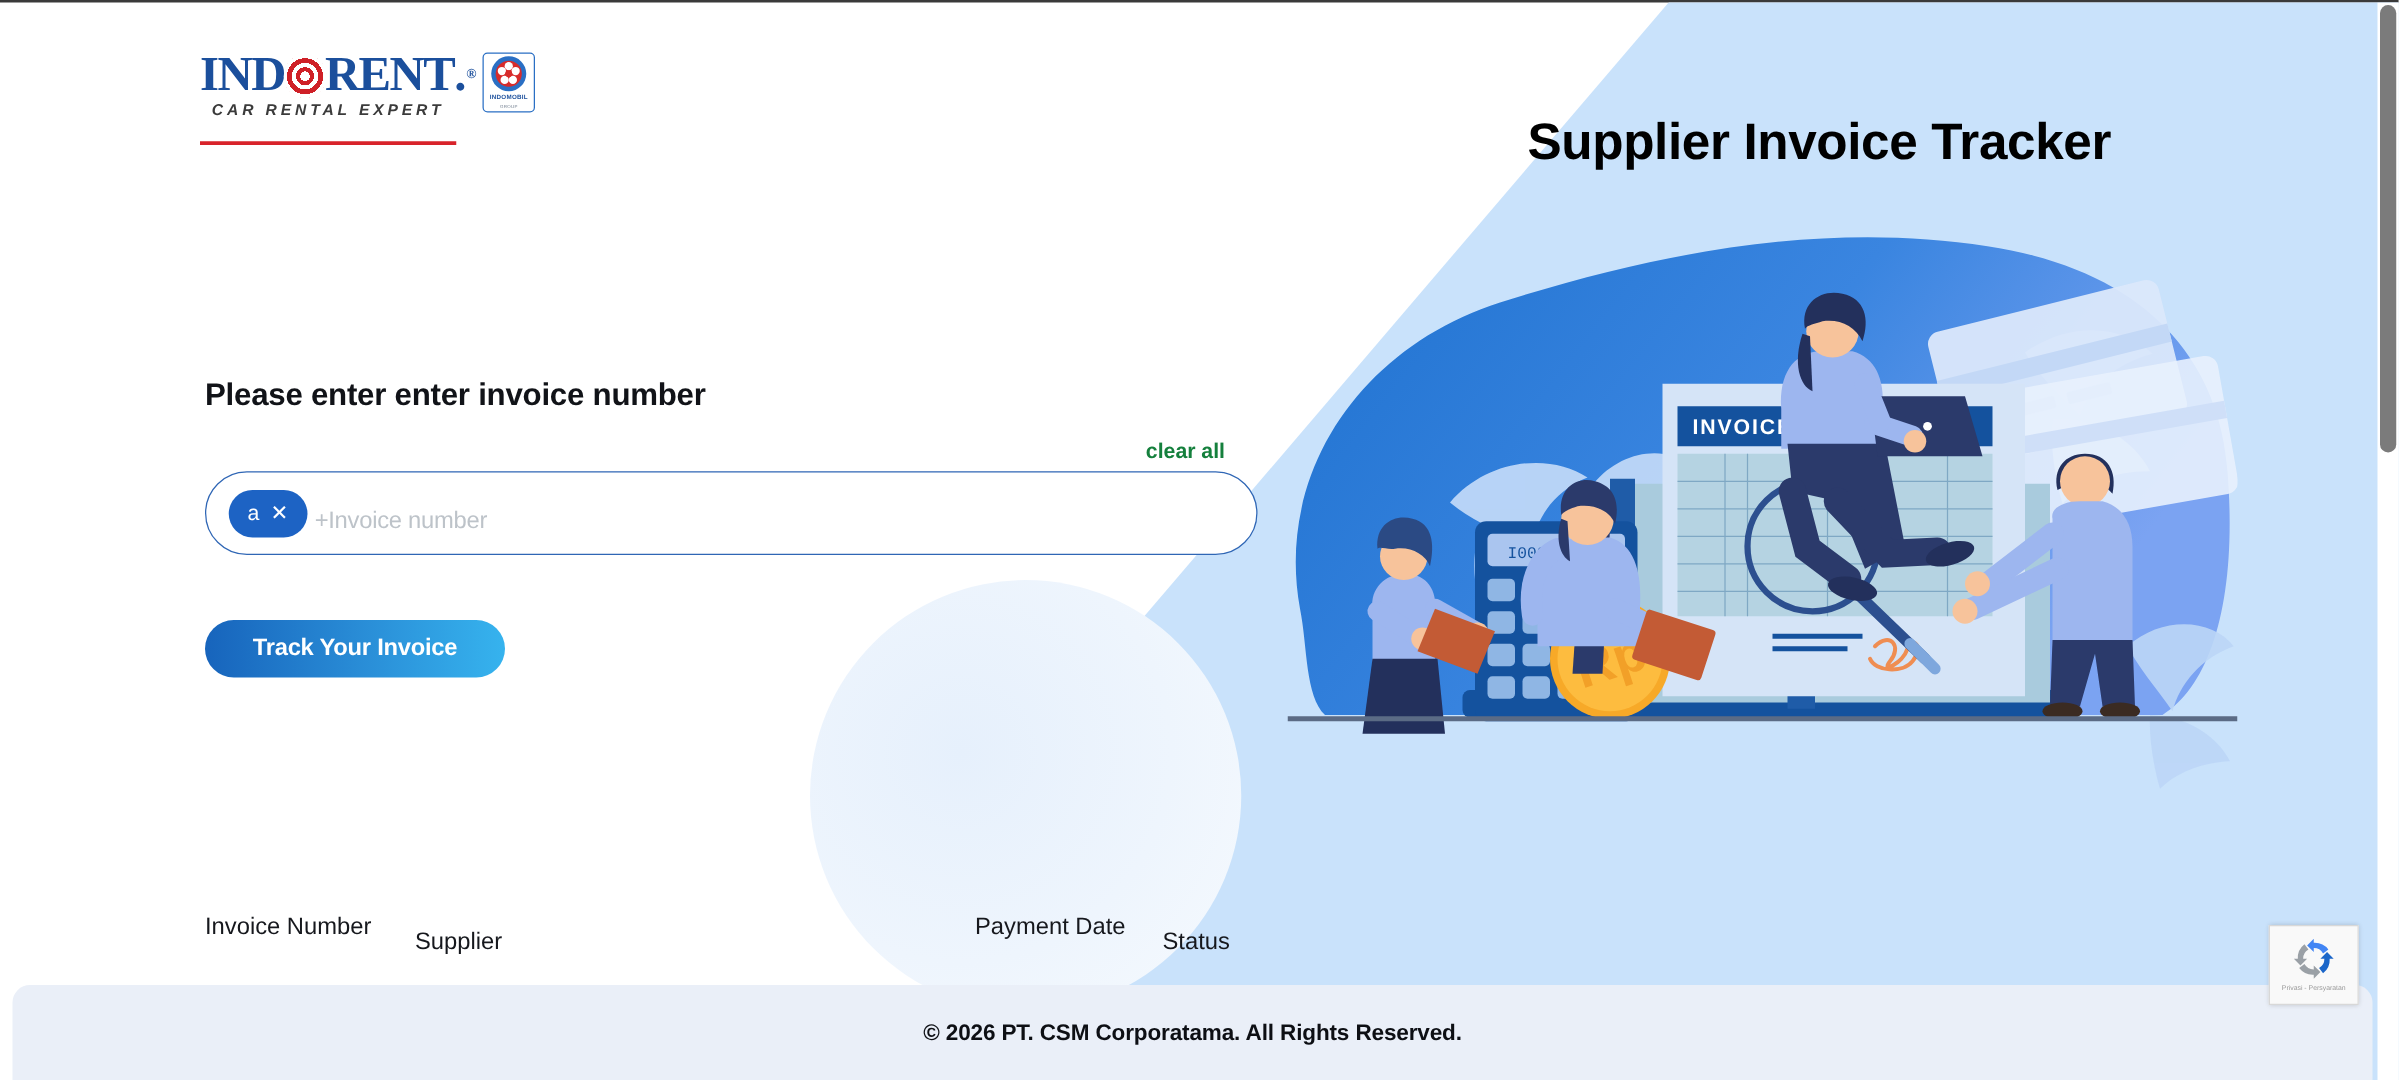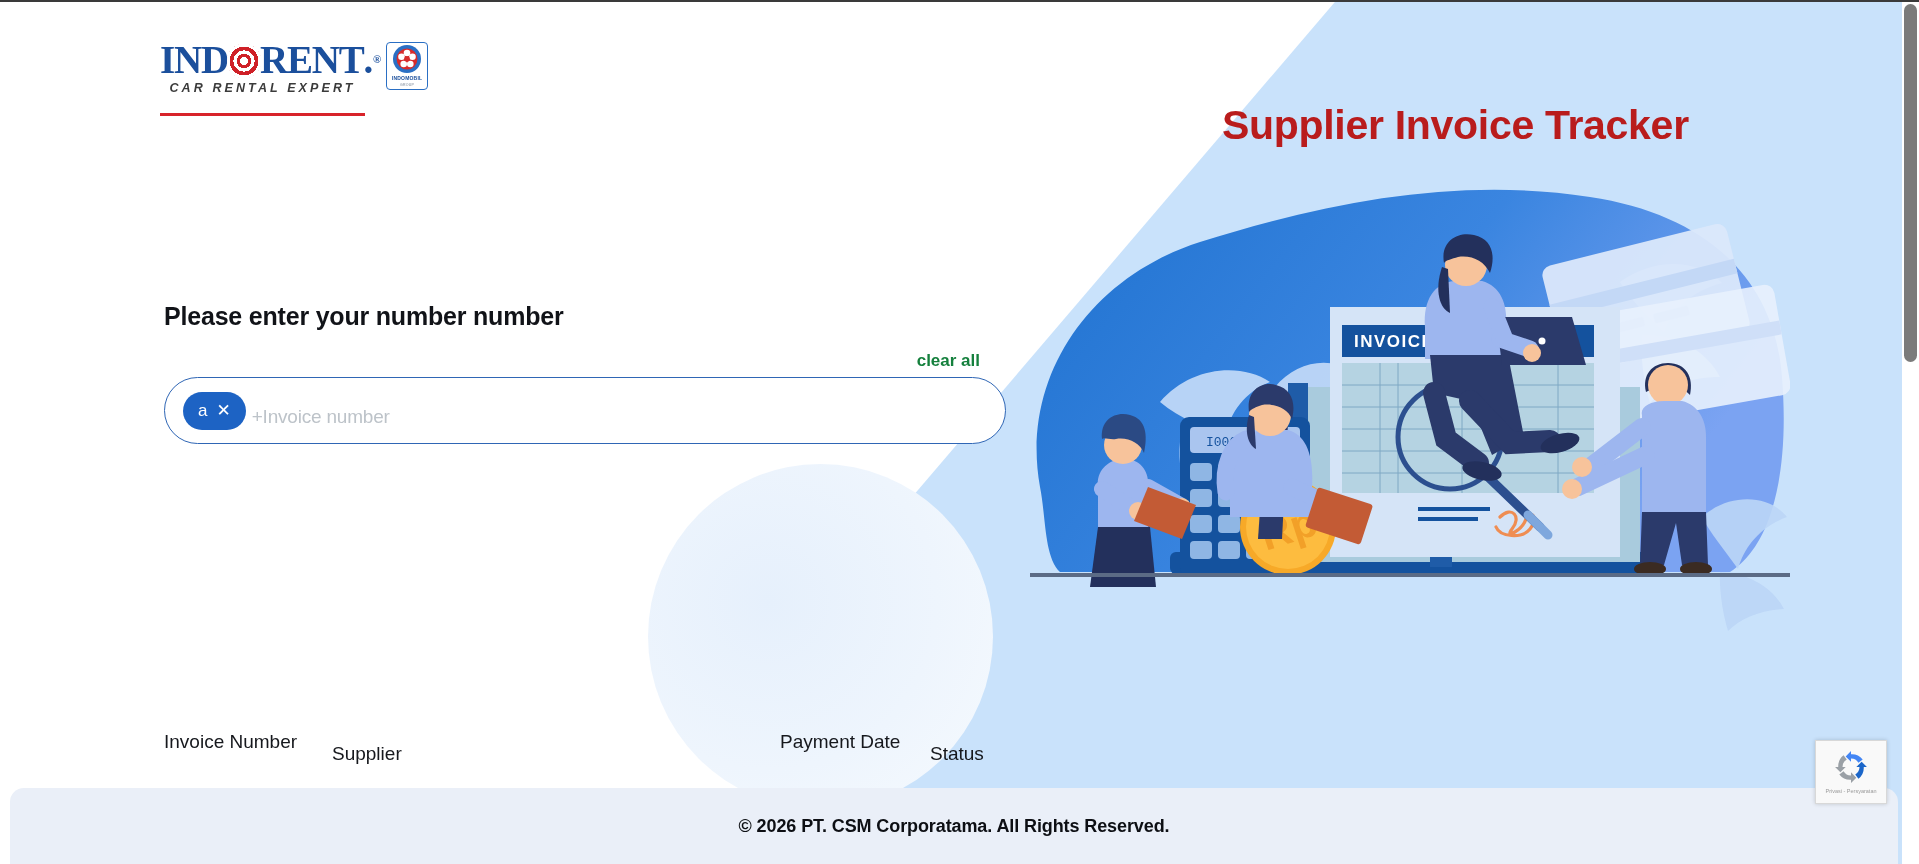--- a/index.html
+++ b/index.html
@@ -121,24 +121,24 @@
     display: flex; align-items: center; justify-content: center;
   }
   .badge-flower svg { width: 22px; height: 22px; }
   .badge-text { font-size: 5px; font-weight: bold; color: #1b4f9c; letter-spacing: .2px; }
   .badge-text2 { font-size: 3.5px; color: #6e7b8c; letter-spacing: .3px; }
 
   
   .page-title {
     position: absolute;
     left: 1222px;
-    top: 100px;
+    top: 88px;
     font-size: 41px;
     font-weight: bold;
-    color: #b91c1c;
+    color: #000000;
     letter-spacing: -0.3px;
     z-index: 5;
     white-space: nowrap;
   }
 
   
   .form-area {
     position: absolute;
     left: 164px;
     top: 300px;
@@ -491,34 +491,35 @@
         </svg>
       </div>
       <div class="badge-text">INDOMOBIL</div>
       <div class="badge-text2">GROUP</div>
     </div>
   </div>
 
   <div class="page-title">Supplier Invoice Tracker</div>
 
   <div class="form-area">
-    <div class="form-heading">Please enter your number number</div>
+    <div class="form-heading">Please enter enter invoice number</div>
 
     <div class="clear-all-row">
       <span class="clear-all">clear all</span>
     </div>
 
     <div class="tag-input">
       <span class="chip">
         <span>a</span>
         <span class="chip-x">✕</span>
       </span>
       <span class="tag-placeholder">+Invoice number</span>
     </div>
 
+    <button class="track-btn">Track Your Invoice</button>
   </div>
 
   <div class="results-table">
     <div class="table-head">
       <div class="th th-invoice">Invoice Number</div>
       <div class="th th-supplier">Supplier</div>
       <div class="th th-date">Payment Date</div>
       <div class="th th-status">Status</div>
     </div>
   </div>

